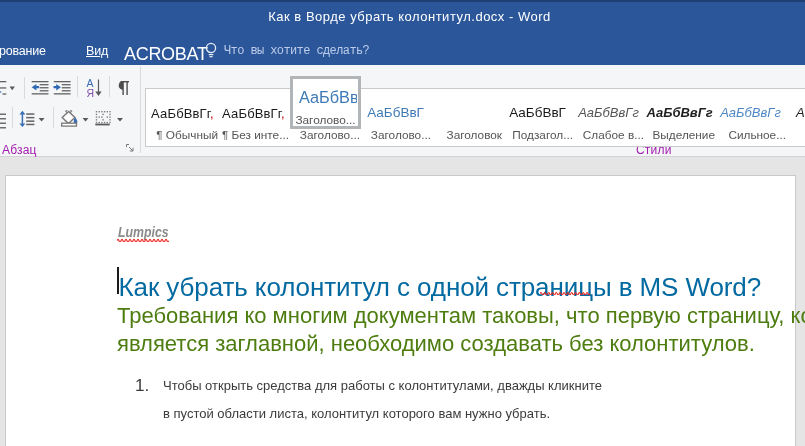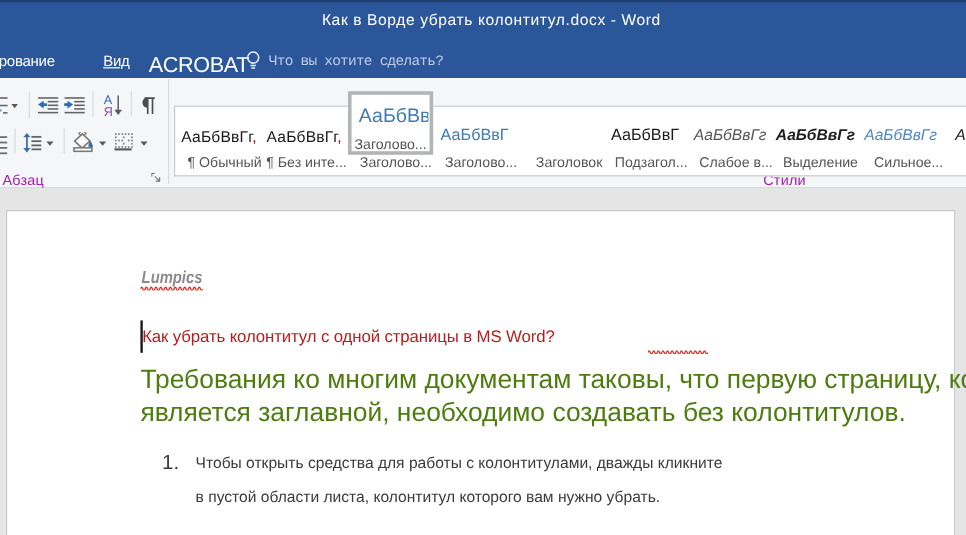--- a/index.html
+++ b/index.html
@@ -24,21 +24,21 @@
 .sitem { position:absolute; top:0; width:71px; height:57px; }
 .thumb { position:absolute; width:71px; text-align:center; white-space:nowrap; color:#1a1a1a; }
 .slabel { position:absolute; top:39px; width:71px; text-align:right; white-space:nowrap; font-size:11.8px; color:#555; }
 #selbox { position:absolute; left:290px; top:76px; width:71px; height:53px; border:3px solid #b2b5b8; background:#fff; z-index:2; }
 
 
 #docarea { left:0; top:157px; width:805px; height:289px; background:#e5e5e5; }
 #page { position:absolute; left:5px; top:18px; width:791px; height:271px; background:#fff; border:1px solid #c7c9cb; border-bottom:none; }
 #lumpics { left:118px; top:224px; font-size:14.5px; font-weight:bold; font-style:italic; color:#8a8a8a; transform:scaleX(0.85); transform-origin:0 0; }
 #cursor { left:117px; top:267px; width:1.5px; height:27px; background:#1a1a1a; }
-#heading { left:118.5px; top:271.5px; font-size:14px; letter-spacing:-0.1px; color:#b91c1c; white-space:nowrap; }
+#heading { left:118.5px; top:271.5px; font-size:26px; letter-spacing:-0.1px; color:#0369a1; white-space:nowrap; }
 #bodytext { left:117px; top:302px; font-size:22px; line-height:28px; color:#4d7c0f; white-space:nowrap; }
 #listnum { left:135px; top:371.5px; font-size:17.1px; line-height:28px; color:#3b3b3b; }
 #listtext { left:163px; top:371.5px; font-size:13px; line-height:28px; color:#3b3b3b; white-space:nowrap; }
 .sq { position:absolute; }
 </style>
 </head>
 <body>
 <div class="abs" id="bluebar"></div>
 <div class="abs" id="topline"></div>
 <div class="abs" id="title">Как в Ворде убрать колонтитул.docx - Word</div>

